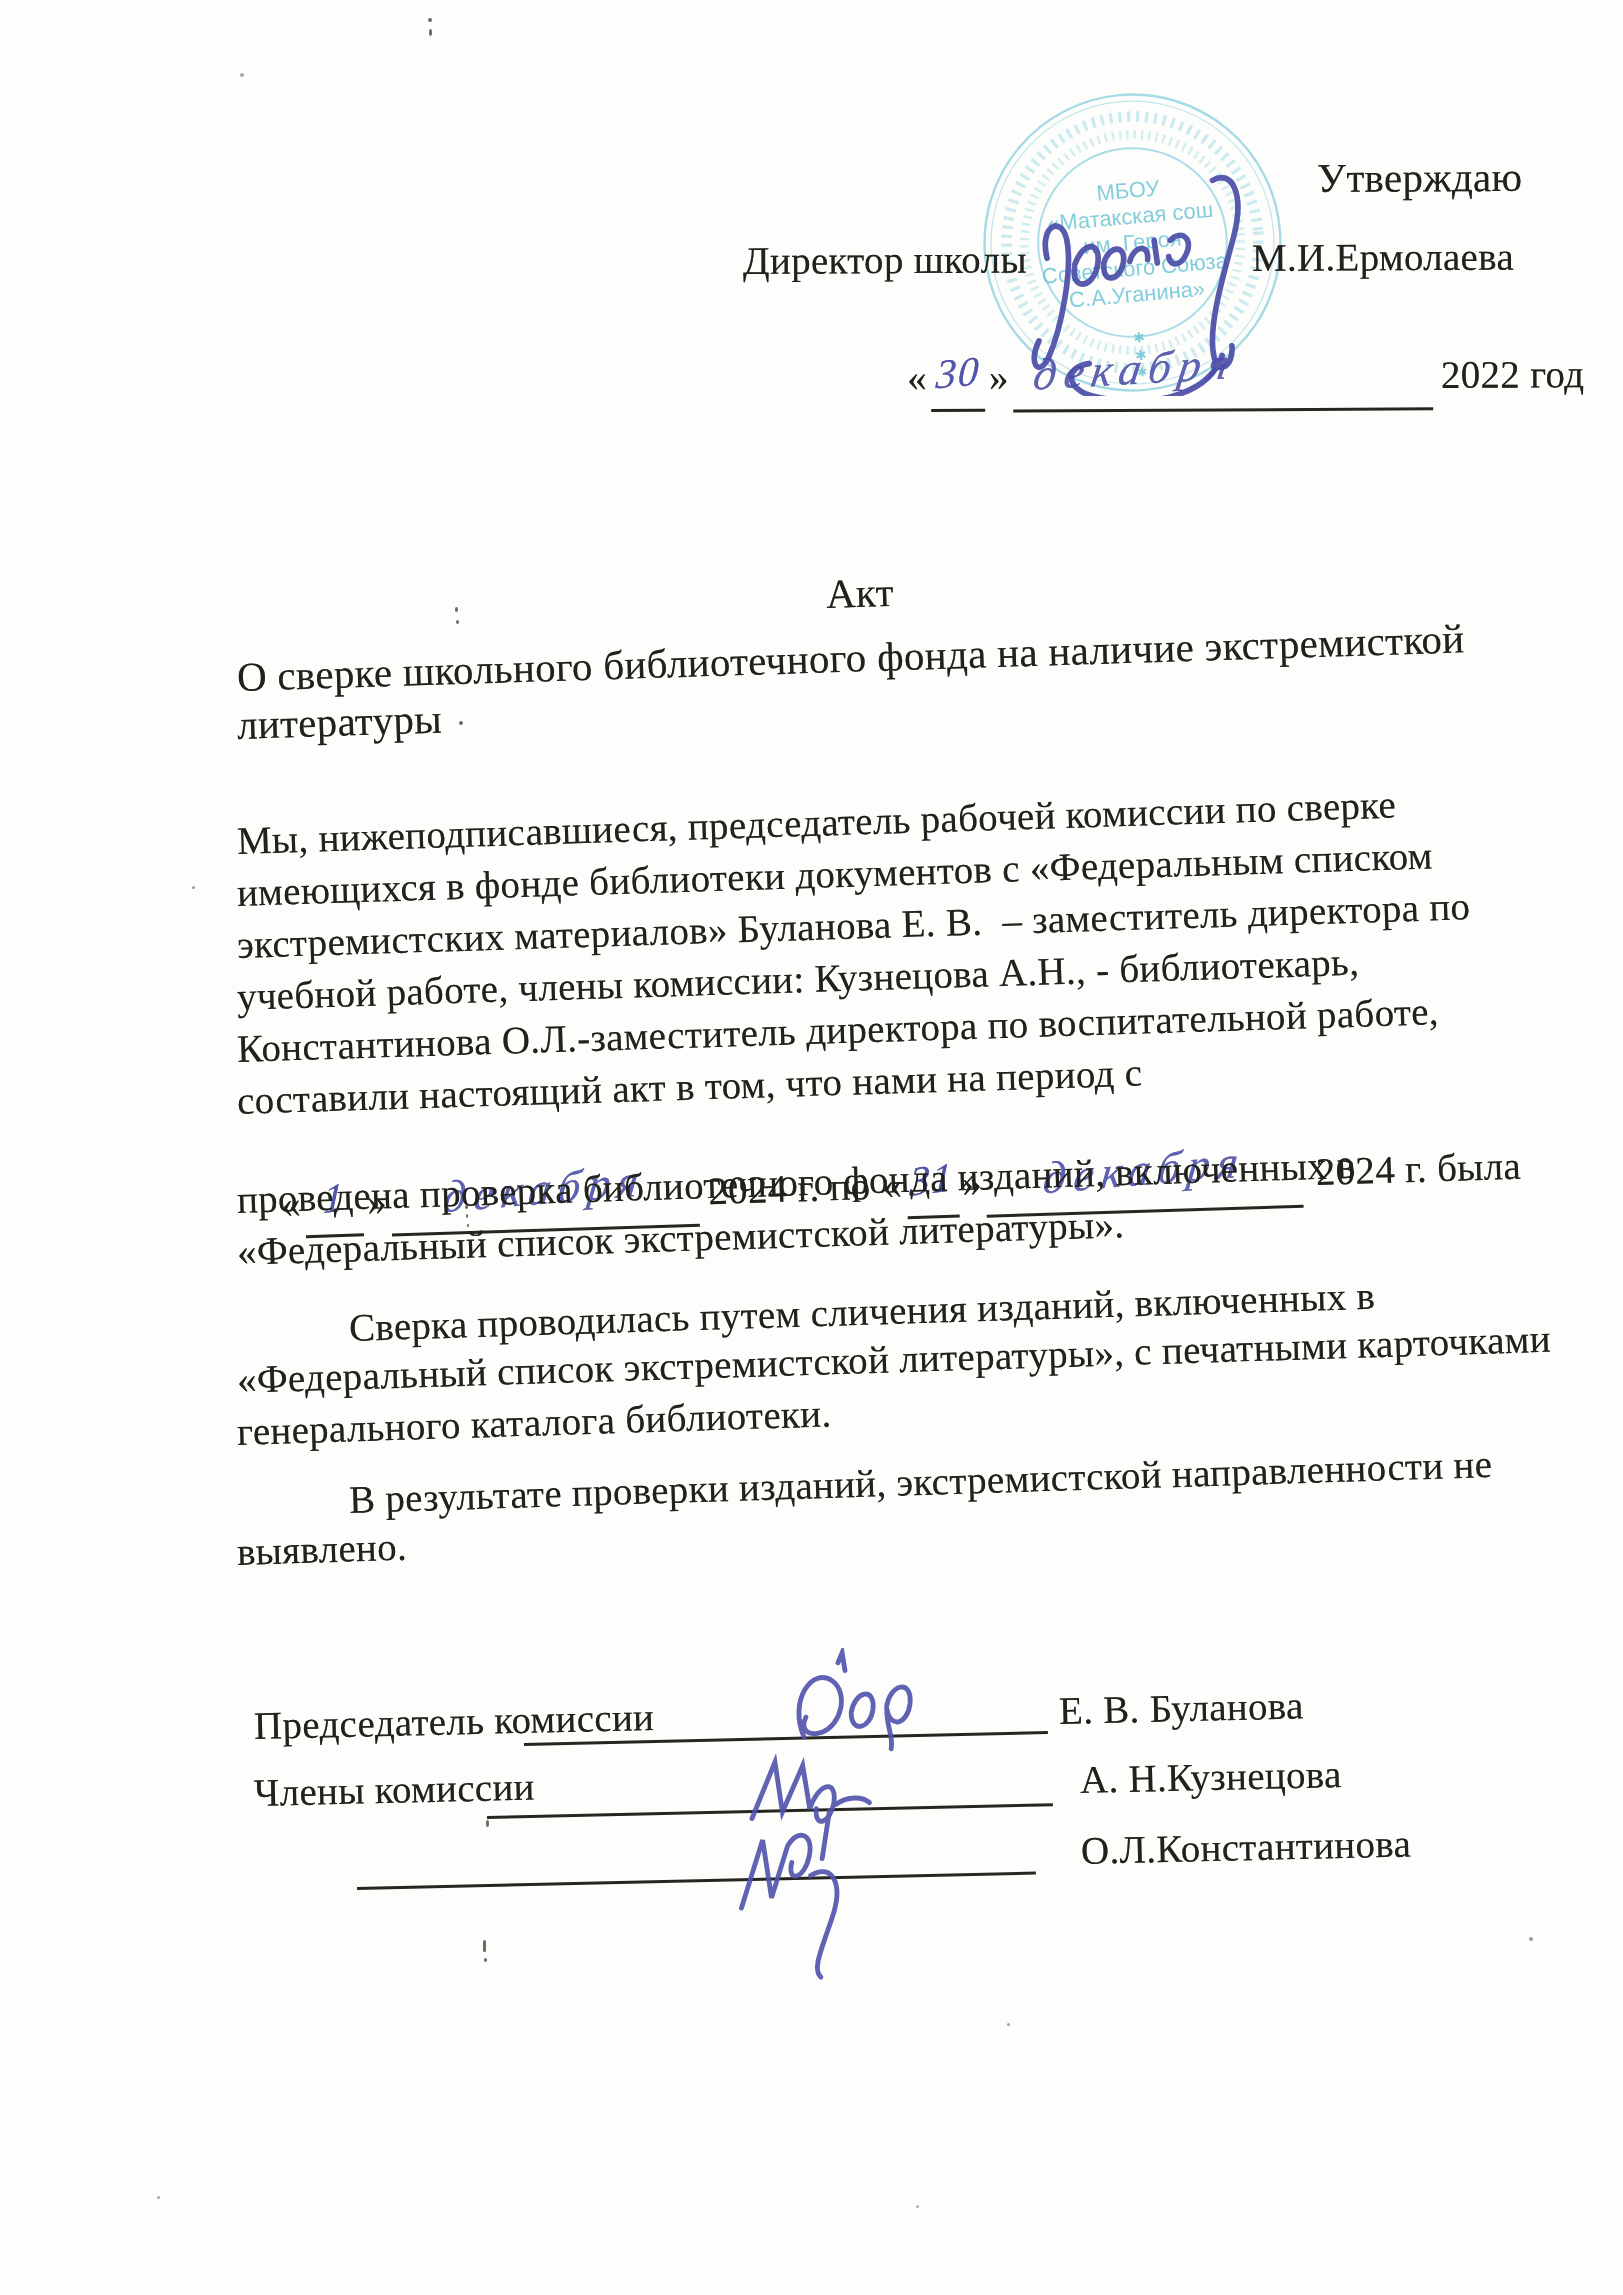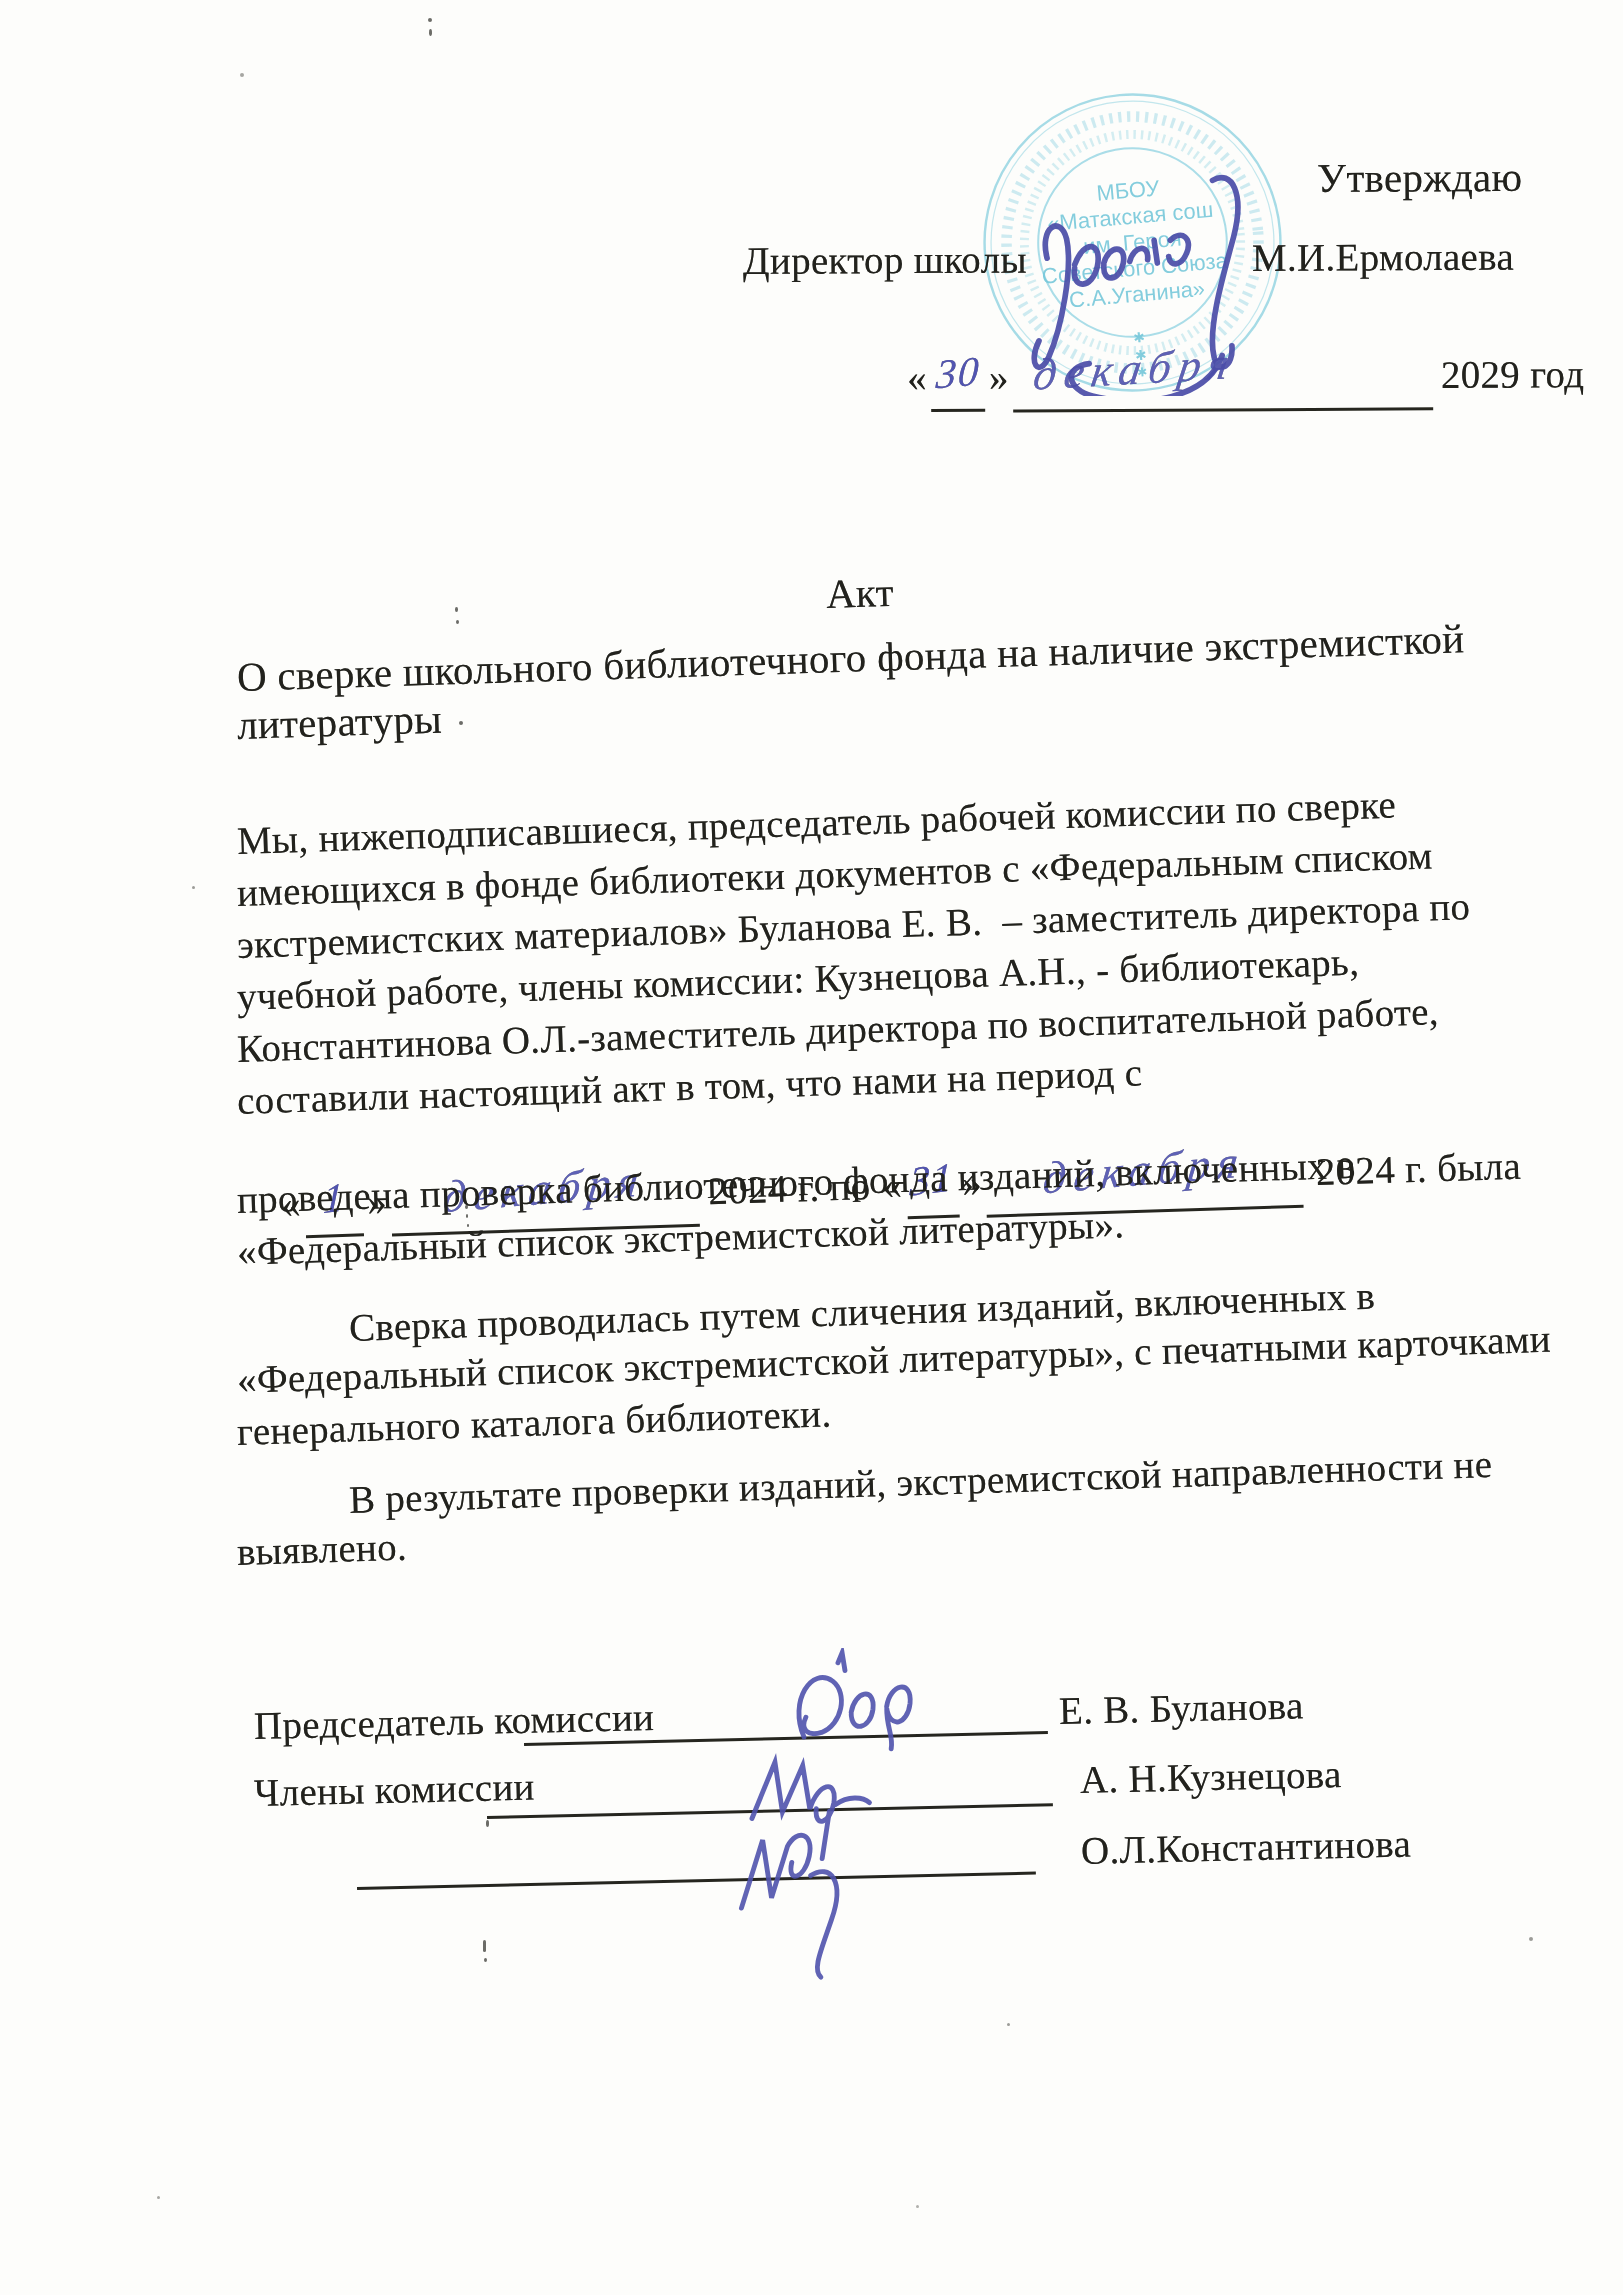--- a/index.html
+++ b/index.html
@@ -61,21 +61,21 @@
   <svg class="ink" style="left:1024px;top:169px;" width="244" height="227" viewBox="0 0 300 280">
     <g stroke="#4b4da8" stroke-width="7" fill="none" stroke-linecap="round" opacity=".92">
       <path d="M28,110 C18,72 44,56 52,86 C60,122 46,196 30,232 C18,258 4,240 18,212"></path>
       <path d="M62,118 c12,-32 34,-28 28,2 c-6,28 -32,30 -28,2 m36,-6 c6,-22 28,-24 24,0 c-4,22 -26,26 -24,2 m32,-4 c5,-20 24,-22 22,-2 m8,-24 l4,28 m16,-28 c14,-14 28,-2 20,16 c-6,15 -20,18 -22,4"></path>
       <path d="M232,14 C256,0 272,30 258,84 C242,142 226,200 234,232 C240,254 258,244 256,218"></path>
       <path d="M244,230 C226,282 150,296 84,280 C52,272 48,244 80,240"></path>
     </g>
   </svg>
 
   <div class="pl flat" style="left:863px;top:302px;">
-    <span class="q">«</span><span class="slot" style="width:54px;"><span class="hand day">30</span></span><span class="q">»</span><span class="slot" style="width:399px;text-align:left;padding-left:21px;"><span class="hand month">декабря</span></span><span class="tok" style="margin-left:8px;">2029 год</span>
+    <span class="q">«</span><span class="slot" style="width:54px;"><span class="hand day">30</span></span><span class="q">»</span><span class="slot" style="width:399px;text-align:left;padding-left:21px;"><span class="hand month">декабря</span></span><span class="tok" style="margin-left:8px;">2022 год</span>
   </div>
 
   <div class="pl title" style="left:826px;top:570px;">Акт</div>
   <div class="pl" style="left:237px;top:653px;font-size:41px;">О сверке школьного библиотечного фонда на наличие экстремисткой</div>
   <div class="pl" style="left:237px;top:701px;font-size:41px;">литературы</div>
 
   <div class="pl" style="left:237px;top:818px;">Мы, нижеподписавшиеся, председатель рабочей комиссии по сверке</div>
   <div class="pl" style="left:237px;top:870px;">имеющихся в фонде библиотеки документов с «Федеральным списком</div>
   <div class="pl" style="left:237px;top:922px;">экстремистских материалов» Буланова Е. В.  – заместитель директора по</div>
   <div class="pl" style="left:237px;top:974px;">учебной работе, члены комиссии: Кузнецова А.Н., - библиотекарь,</div>

